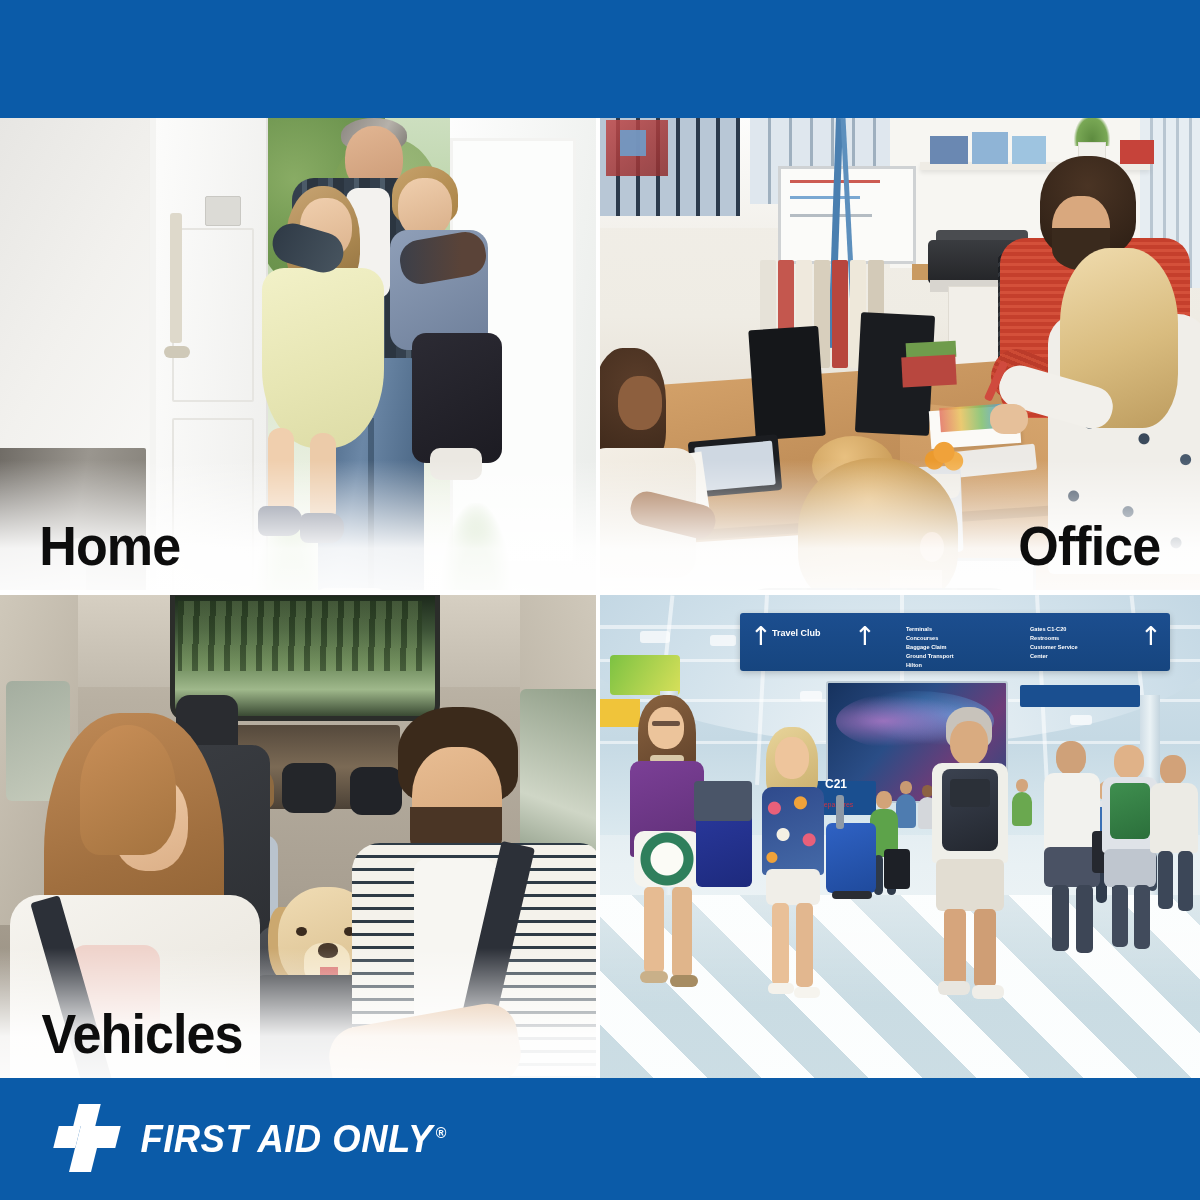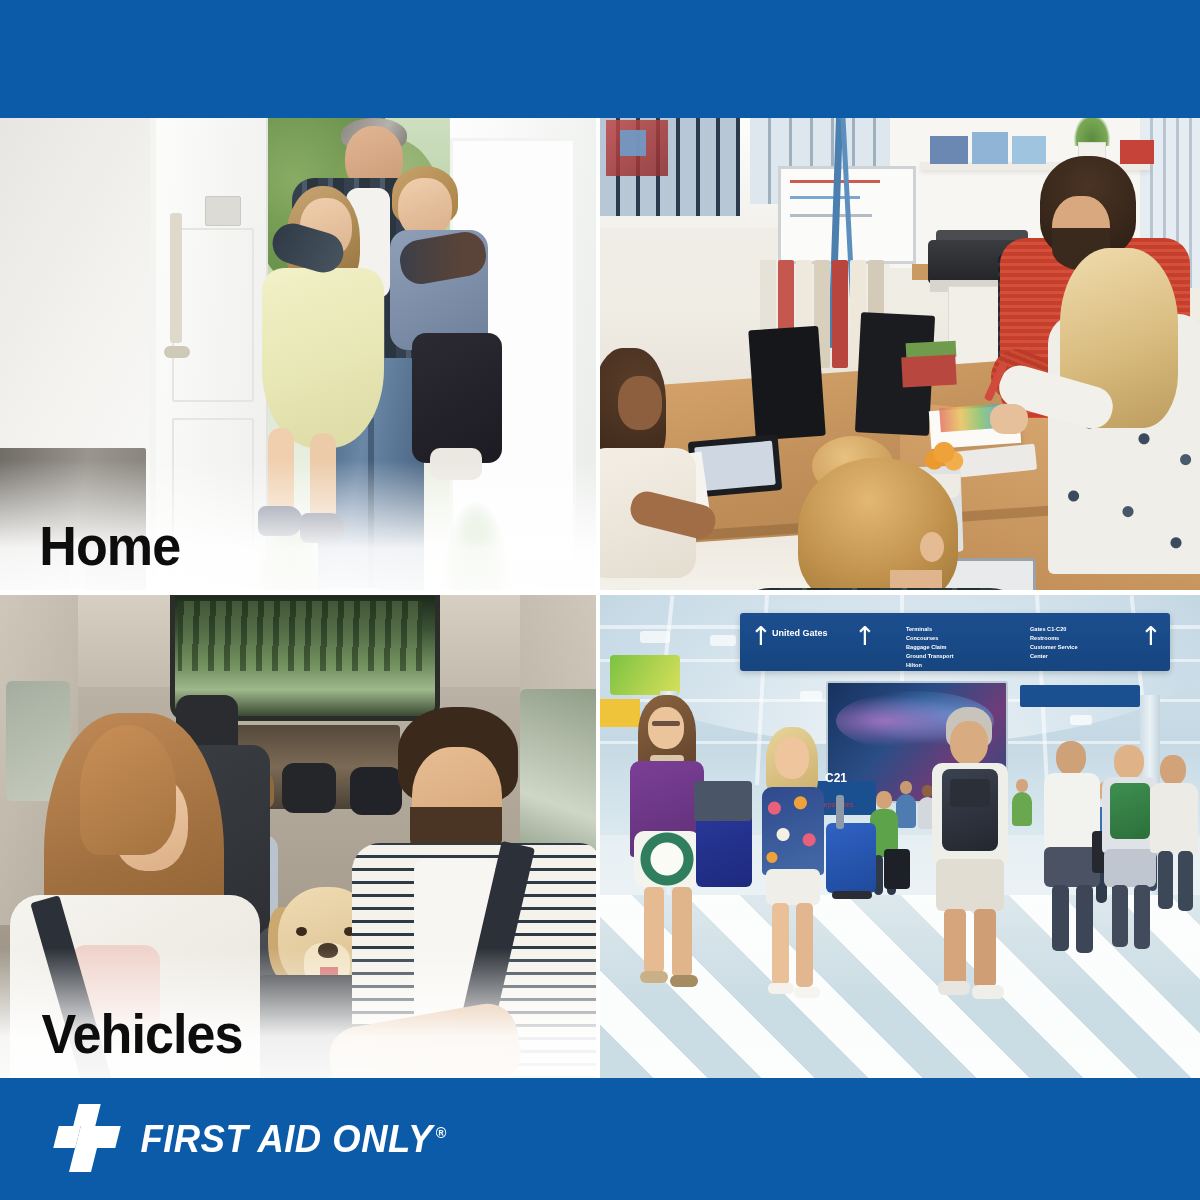--- a/index.html
+++ b/index.html
@@ -302,21 +302,21 @@
 
   .trv-sign{left:140px;top:18px;width:430px;height:58px;border-radius:3px;
      background:linear-gradient(180deg,#1c4e8f,#16457f);box-shadow:0 2px 6px rgba(0,0,0,.2);}
   .trv-sign-txt{position:absolute;color:#fff;font-size:5.6px;font-weight:bold;white-space:nowrap;
      font-family:"Liberation Sans",sans-serif;line-height:8px;}
   .trv-arrow{position:absolute;color:#fff;font-size:26px;line-height:26px;font-family:"DejaVu Sans",sans-serif;}
   .trv-sign-title{position:absolute;color:#fff;font-size:9px;font-weight:bold;
      font-family:"Liberation Sans",sans-serif;white-space:nowrap;}
 
   .trv-gate{left:196px;top:186px;width:80px;height:34px;border-radius:2px;background:#1a4f90;}
-  .trv-gate-txt{position:absolute;left:200px;top:176px;width:72px;color:#fff;font-size:12px;
+  .trv-gate-txt{position:absolute;left:200px;top:182px;width:72px;color:#fff;font-size:12px;
      font-weight:bold;text-align:center;font-family:"Liberation Sans",sans-serif;}
   .trv-gate-sub{position:absolute;left:200px;top:206px;width:72px;color:#c34;font-size:7px;
      text-align:center;font-family:"Liberation Sans",sans-serif;}
   .trv-ad{left:226px;top:86px;width:178px;height:118px;border-radius:3px;
      background:linear-gradient(130deg,#16325e,#2a4d86 40%,#6e3c78 70%,#2b4a80);
      border:2px solid #bccad4;}
   .trv-ad-swirl{left:236px;top:96px;width:158px;height:60px;border-radius:50%;
      background:radial-gradient(ellipse at 30% 50%,rgba(180,120,200,.8),transparent 60%),
                 radial-gradient(ellipse at 75% 40%,rgba(90,160,220,.8),transparent 60%);}
   .trv-banner{left:420px;top:90px;width:120px;height:22px;background:#1a4f90;border-radius:2px;}
@@ -472,20 +472,23 @@
         <div class="o off-pen"></div>
         <div class="o w2-hand"></div>
 
         <div class="o off-laptop"></div>
         <div class="o m-bun"></div>
         <div class="o m-hair"></div>
         <div class="o m-ear"></div>
         <div class="o m-neck"></div>
         <div class="o m-shirt"></div>
       </div>
+      <div class="label-wrap right">
+        <div class="cat-label">Office</div>
+      </div>
     </div>
 
     <div class="cell bl">
       <div class="scene veh-bg">
         <div class="o veh-roof"></div>
         <div class="o veh-sunroof"></div>
         <div class="o veh-sunroof-trees"></div>
         <div class="o veh-pillar-l"></div>
         <div class="o veh-pillar-r"></div>
         <div class="o veh-win-l"></div>
@@ -549,21 +552,21 @@
         <div class="o trv-beam" style="left:440px;top:0;width:4px;height:190px;transform:rotate(-3deg);"></div>
         <div class="o trv-beam" style="left:540px;top:0;width:4px;height:200px;transform:rotate(-6deg);"></div>
         <div class="o trv-panelrow" style="left:40px;top:36px;width:30px;height:12px;"></div>
         <div class="o trv-panelrow" style="left:110px;top:40px;width:26px;height:11px;"></div>
         <div class="o trv-panelrow" style="left:360px;top:38px;width:28px;height:12px;"></div>
         <div class="o trv-panelrow" style="left:470px;top:42px;width:26px;height:11px;"></div>
         <div class="o trv-panelrow" style="left:200px;top:96px;width:22px;height:10px;"></div>
         <div class="o trv-panelrow" style="left:470px;top:120px;width:22px;height:10px;"></div>
 
         <div class="o trv-sign"></div>
-        <div class="trv-sign-title" style="left:172px;top:33px;">United Gates</div>
+        <div class="trv-sign-title" style="left:172px;top:33px;">Travel Club</div>
         <div class="trv-arrow" style="left:150px;top:28px;">↑</div>
         <div class="trv-arrow" style="left:254px;top:28px;">↑</div>
         <div class="trv-arrow" style="left:540px;top:28px;">↑</div>
 
         <div class="trv-sign-txt" style="left:306px;top:30px;">Terminals</div>
         <div class="trv-sign-txt" style="left:306px;top:39px;">Concourses</div>
         <div class="trv-sign-txt" style="left:306px;top:48px;">Baggage Claim</div>
         <div class="trv-sign-txt" style="left:306px;top:57px;">Ground Transport</div>
         <div class="trv-sign-txt" style="left:306px;top:66px;">Hilton</div>
 

